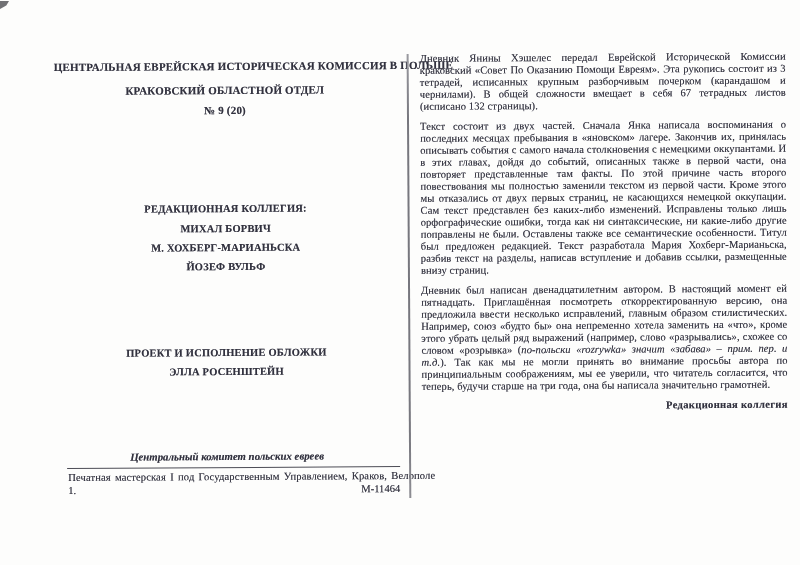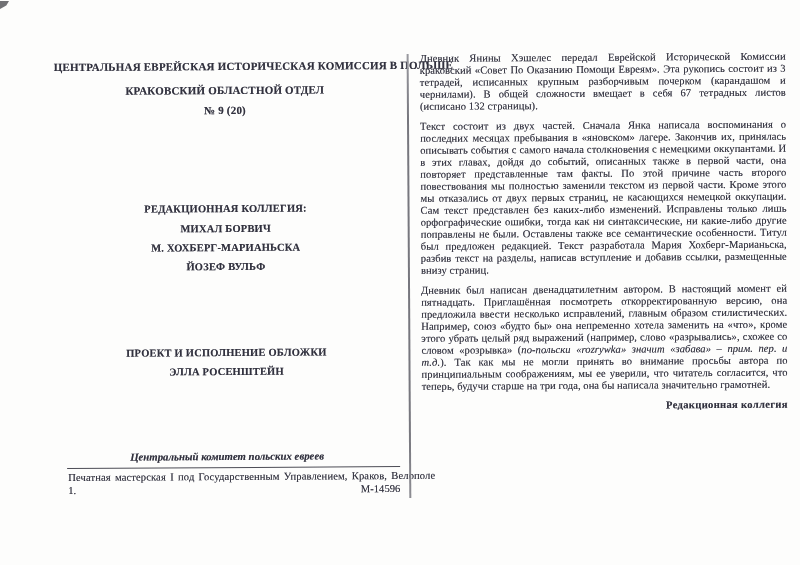--- a/index.html
+++ b/index.html
@@ -98,21 +98,21 @@
 
       <div class="lp sm covh">ПРОЕКТ И ИСПОЛНЕНИЕ ОБЛОЖКИ</div>
       <div class="lp sm covd">ЭЛЛА РОСЕНШТЕЙН</div>
 
       <div class="lp publisher">Центральный комитет польских евреев</div>
       <div class="pub-rule"></div>
 
       <div class="imprint1">Печатная мастерская I под Государственным Управлением, Краков, Велополе</div>
       <div class="imprint2">
         <span>1.</span>
-        <span>М-14596</span>
+        <span>М-11464</span>
       </div>
     </div>
 
     <div class="page-divider"></div>
 
     <div class="right-page">
       <p>Дневник Янины Хэшелес передал Еврейской Исторической Комиссии краковский «Совет По Оказанию Помощи Евреям». Эта рукопись состоит из 3 тетрадей, исписанных крупным разборчивым почерком (карандашом и чернилами). В общей сложности вмещает в себя 67 тетрадных листов (исписано 132 страницы).</p>
       <p>Текст состоит из двух частей. Сначала Янка написала воспоминания о последних месяцах пребывания в «яновском» лагере. Закончив их, принялась описывать события с самого начала столкновения с немецкими оккупантами. И в этих главах, дойдя до событий, описанных также в первой части, она повторяет представленные там факты. По этой причине часть второго повествования мы полностью заменили текстом из первой части. Кроме этого мы отказались от двух первых страниц, не касающихся немецкой оккупации. Сам текст представлен без каких-либо изменений. Исправлены только лишь орфографические ошибки, тогда как ни синтаксические, ни какие-либо другие поправлены не были. Оставлены также все семантические особенности. Титул был предложен редакцией. Текст разработала Мария Хохберг-Марианьска, разбив текст на разделы, написав вступление и добавив ссылки, размещенные внизу страниц.</p>
       <p><span>Дневник был написан двенадцатилетним автором. В настоящий момент ей пятнадцать. Приглашённая посмотреть откорректированную версию, она предложила ввести несколько исправлений, главным образом стилистических. Например, союз «будто бы» она непременно хотела заменить на «что», кроме этого убрать целый ряд выражений (например, слово «разрывались», схожее со словом «розрывка» (</span><i>по-польски «rozrywka» значит «забава» – прим. пер. и т.д.</i><span>). Так как мы не могли принять во внимание просьбы автора по принципиальным соображениям, мы ее уверили, что читатель согласится, что теперь, будучи старше на три года, она бы написала значительно грамотней.</span></p>
       <p class="signature">Редакционная коллегия</p>

